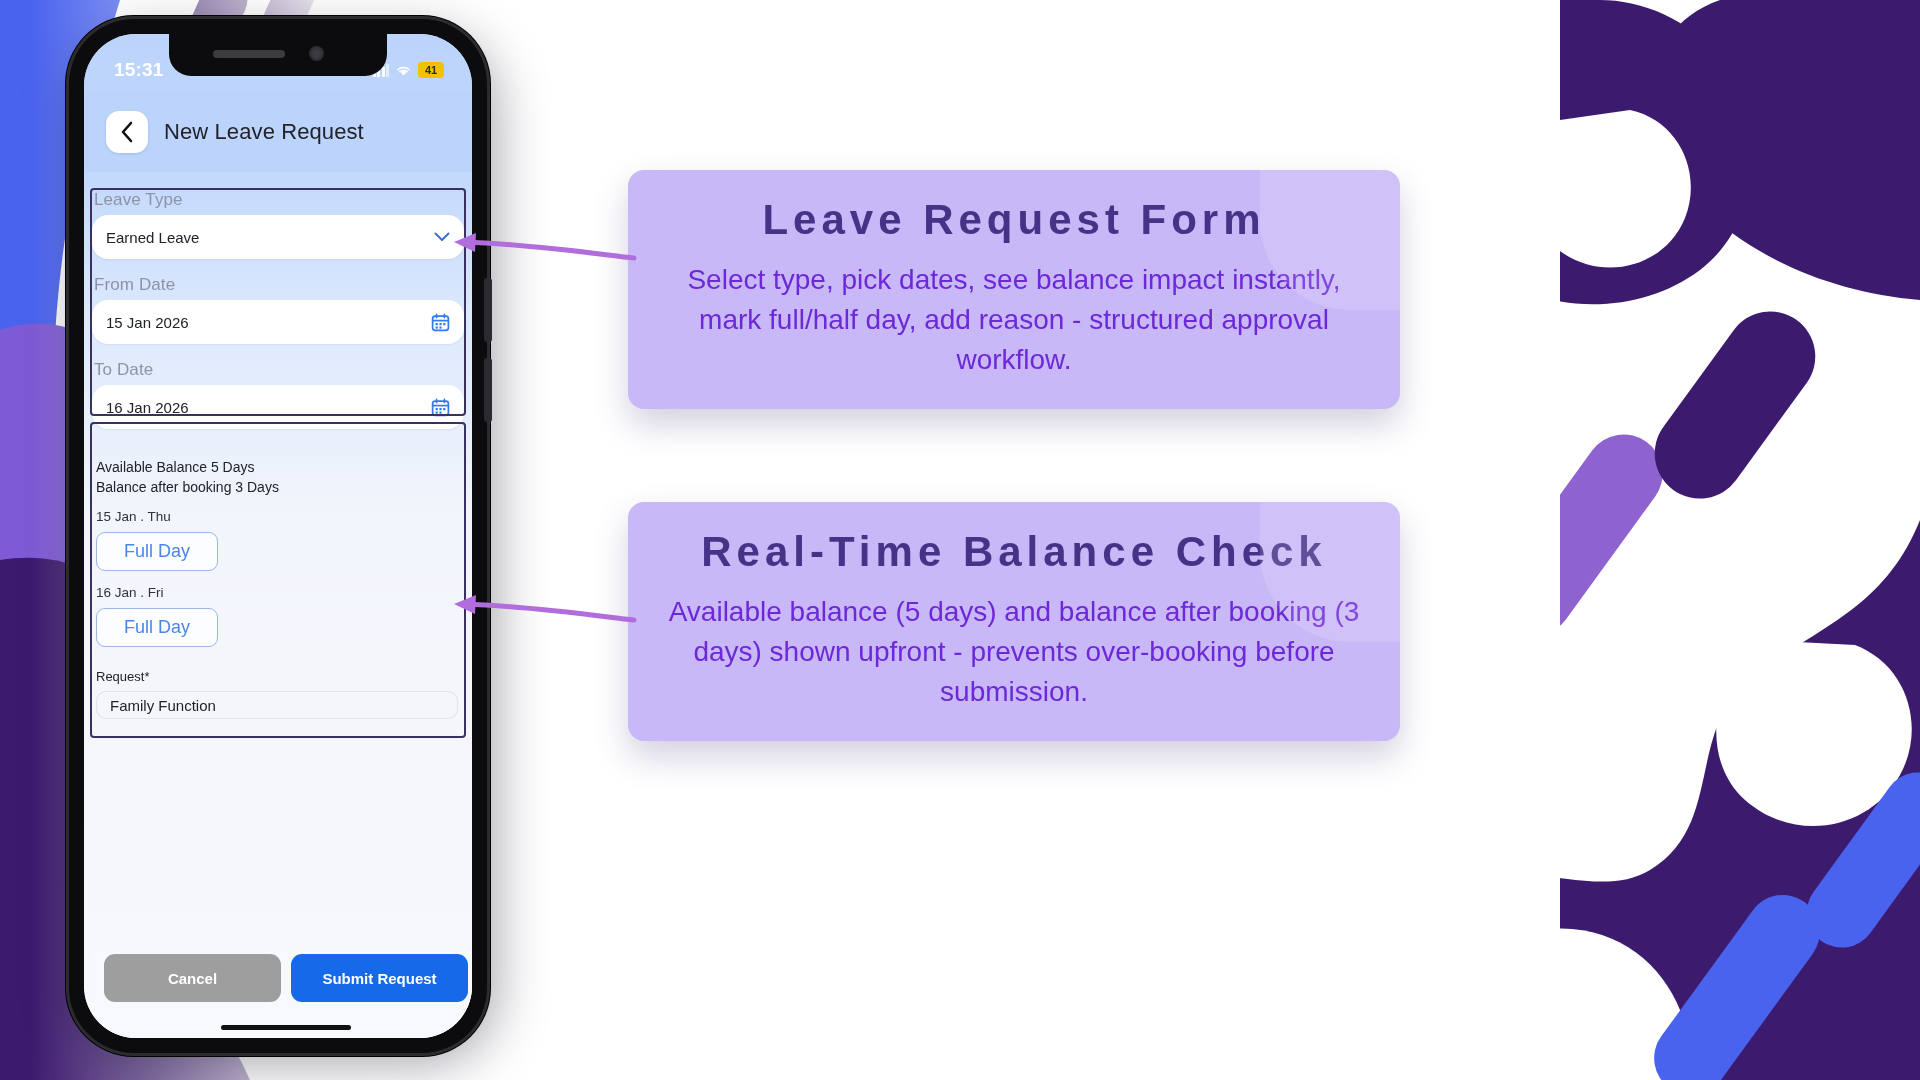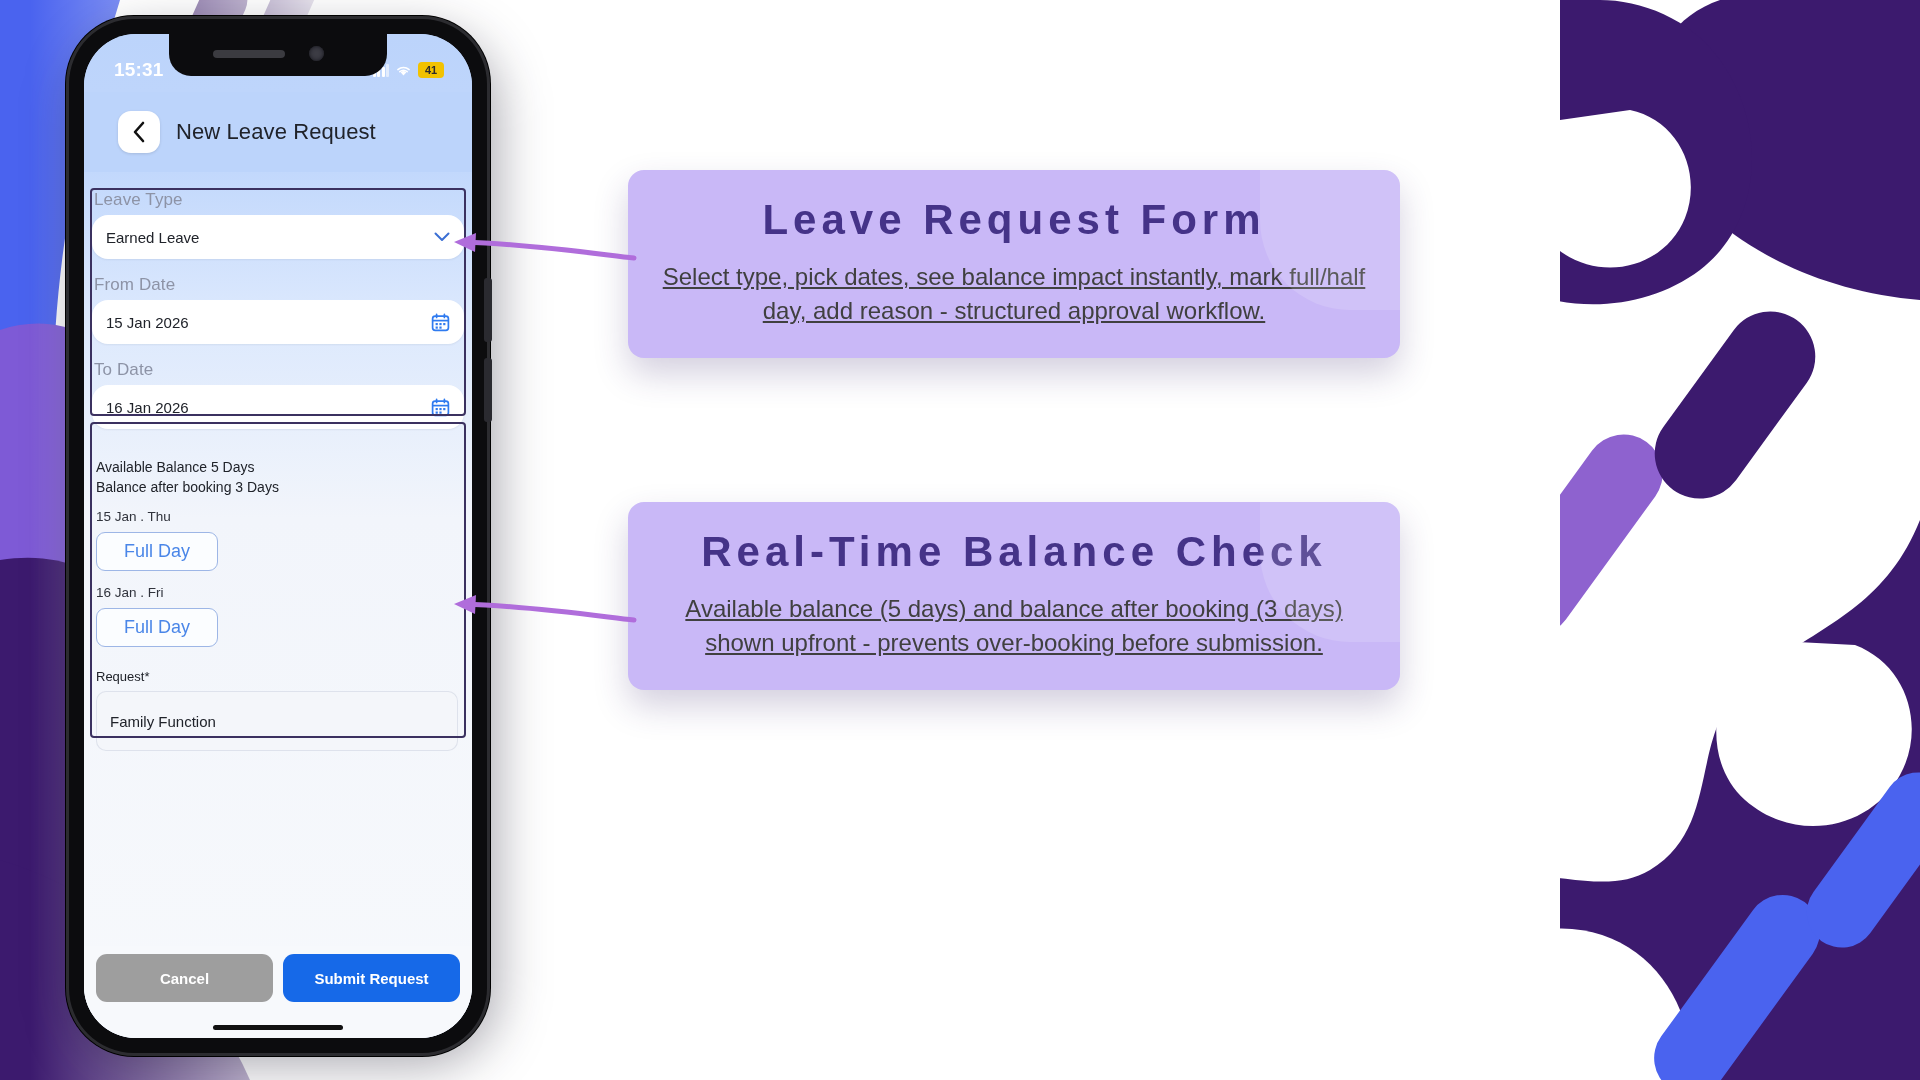--- a/index.html
+++ b/index.html
@@ -80,21 +80,21 @@
   .sb-signal i:nth-child(4){ height:13px; opacity:.55; }
   .sb-batt{
     min-width:26px; height:16px; background:#f2c200; border-radius:4px;
     color:#2b2b2b; font-size:11px; font-weight:700; display:flex;
     align-items:center; justify-content:center; padding:0 4px;
   }
 
   
   .app-header{
     position:absolute; top:58px; left:0; width:100%; height:80px;
-    background:#bcd4fb; display:flex; align-items:center; padding-left:34px; gap:16px; z-index:20;
+    background:#bcd4fb; display:flex; align-items:center; padding-left:22px; gap:16px; z-index:20;
   }
   .back-btn{
     width:42px; height:42px; background:#ffffff; border-radius:13px;
     display:flex; align-items:center; justify-content:center;
     box-shadow:0 1px 3px rgba(0,0,0,.12);
   }
   .back-btn svg{ display:block; }
   .app-title{ font-size:22px; color:#20232a; font-weight:500; letter-spacing:.1px; }
 
   
@@ -129,29 +129,29 @@
   .bal-card{ padding:10px 10px 0 12px; }
   .bal-line{ font-size:14px; color:#20232a; margin-bottom:4px; }
   .day-label{ font-size:13.5px; color:#30333c; margin:14px 0 8px 0; }
   .chip{
     display:inline-flex; align-items:center; justify-content:center;
     border:1px solid #9db6e6; background:#fbfdff; border-radius:9px;
     padding:8px 27px; font-size:18px; color:#4a86e8;
   }
   .reason-label{ font-size:13px; color:#20232a; margin:22px 0 7px 0; }
   .reason-box{
-    background:#f4f6fa; border-radius:10px; height:60px;
+    background:#f4f6fa; border-radius:10px; height:28px;
     display:flex; align-items:center; padding:4px 14px; margin-right:4px;
     box-shadow:inset 0 0 0 1px rgba(180,190,210,.35);
   }
   .reason-box .val{ font-size:15px; color:#20232a; }
 
   
   .action-bar{
-    position:absolute; bottom:0; left:0; width:100%; height:92px;
+    position:absolute; bottom:0; left:8px; width:100%; height:92px;
     background:#f7f9fc; display:flex; align-items:flex-start; gap:10px;
     padding:8px 12px 0 12px; z-index:18;
   }
   .btn{
     flex:1; height:48px; border-radius:11px; display:flex;
     align-items:center; justify-content:center; font-size:15px; font-weight:600; color:#fff;
   }
   .btn-cancel{ background:#9e9e9e; }
   .btn-submit{ background:#1669e8; }
   .home-ind{
@@ -170,21 +170,21 @@
     content:""; position:absolute; right:0; top:0; width:140px; height:140px;
     background:rgba(255,255,255,.14);
     border-top-right-radius:16px; border-bottom-left-radius:90px;
     pointer-events:none;
   }
   .callout h2{
     font-size:42px; font-weight:bold; color:#453388;
     letter-spacing:5px; margin-bottom:16px;
   }
   .callout p{
-    font-size:24px; line-height:1.42; color:#404040; font-weight:400;text-decoration:underline;
+    font-size:28px; line-height:1.42; color:#6d28d9; font-weight:400;
   }
   #callout-1{ left:628px; top:170px; width:772px; }
   #callout-2{ left:628px; top:502px; width:772px; }
 
   .arrow{ position:absolute; z-index:7; }
   #arrow-1{ left:448px; top:228px; }
   #arrow-2{ left:448px; top:590px; }
 </style>
 </head>
 <body>

